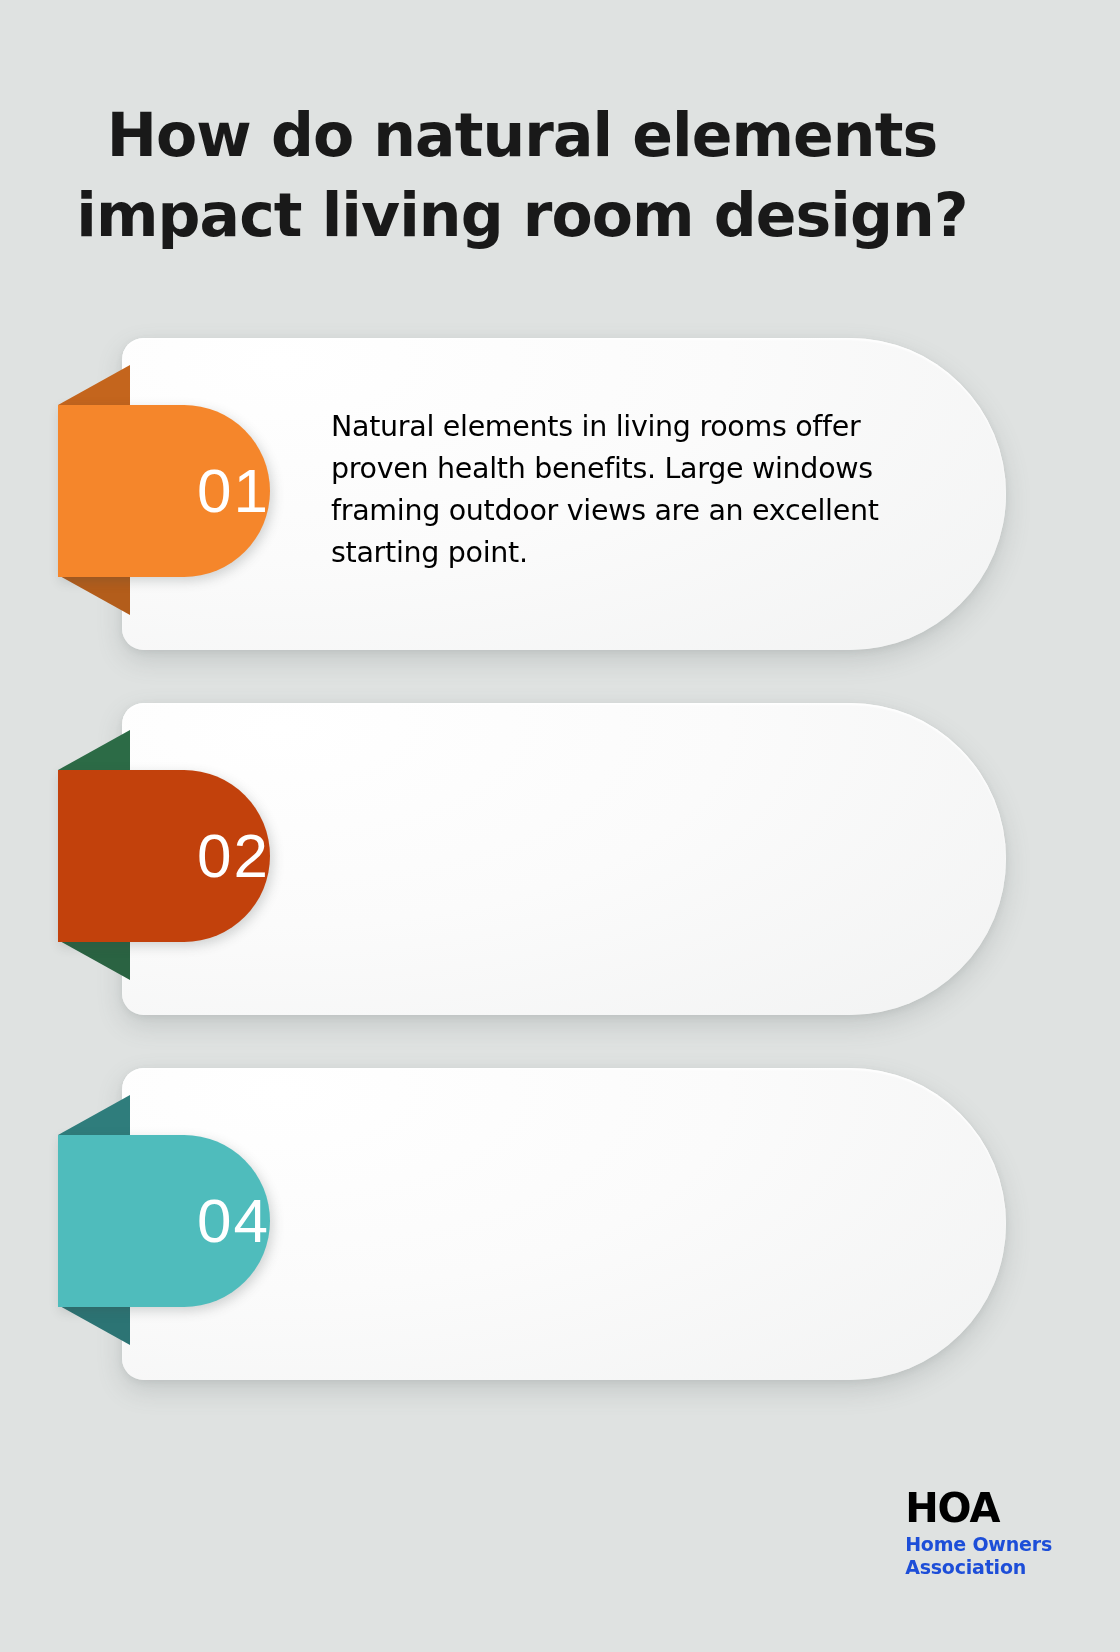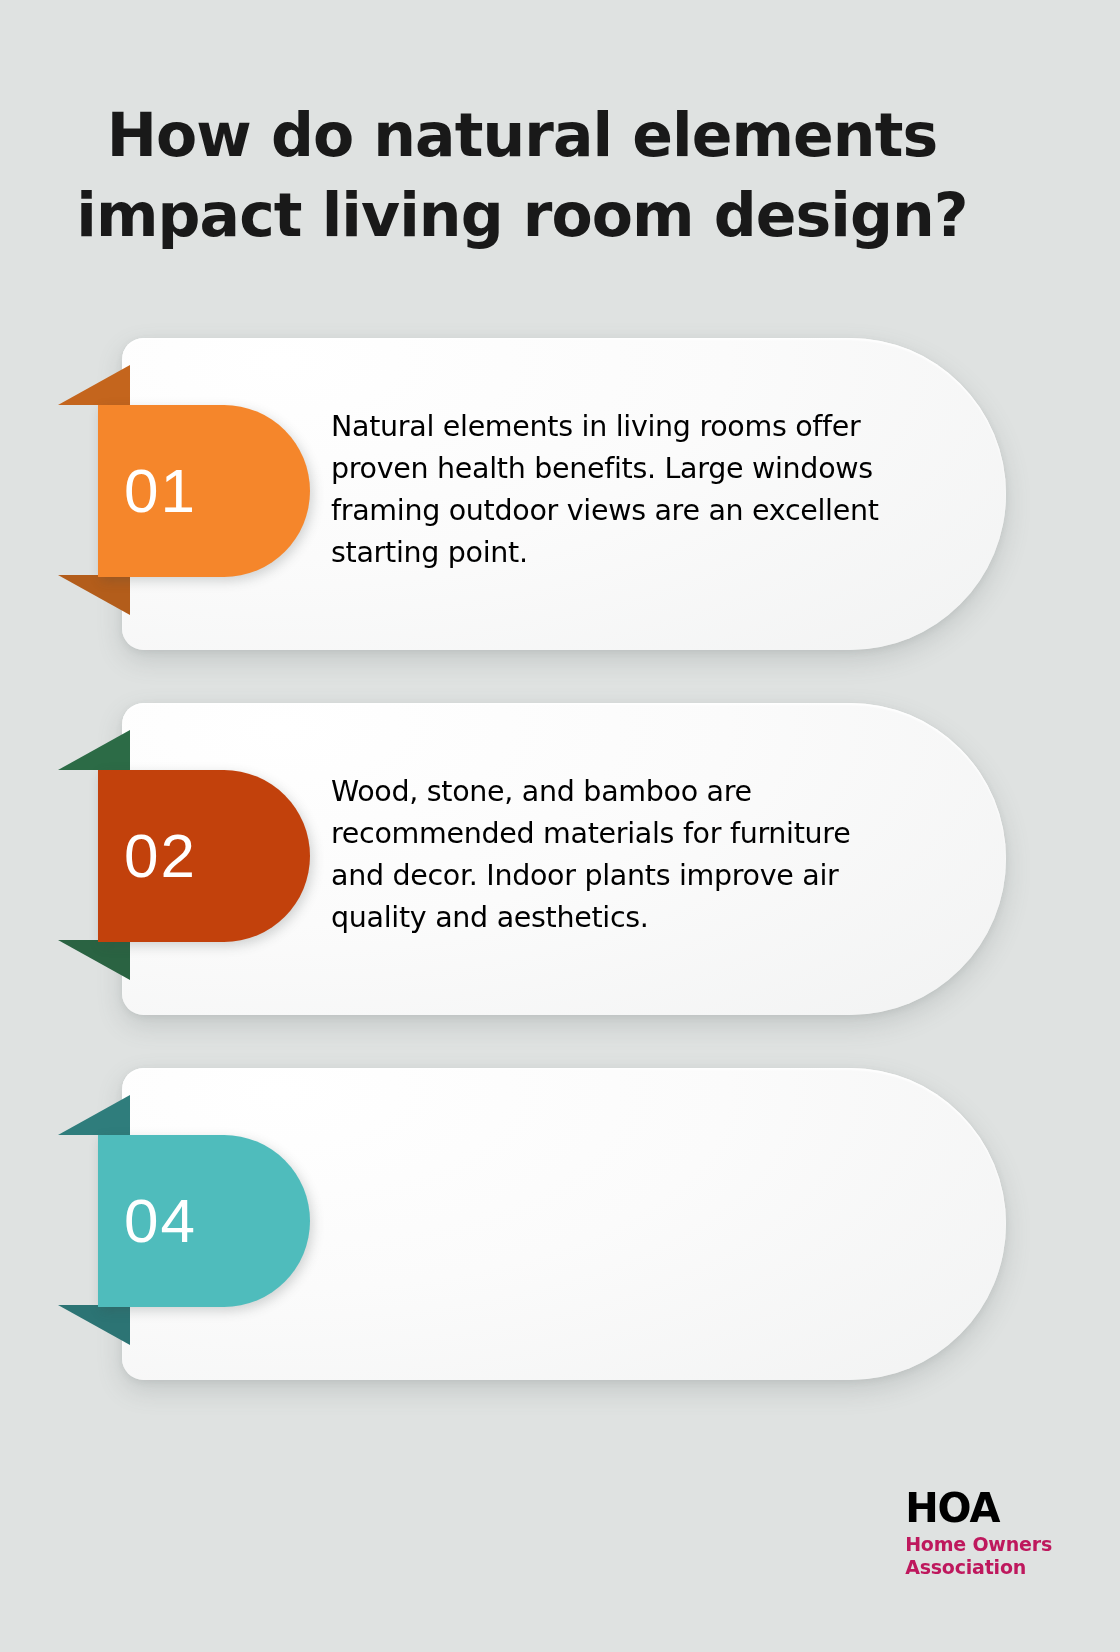--- a/index.html
+++ b/index.html
@@ -83,23 +83,22 @@
   
   .badge {
     position:absolute;
     left:58px;
     top:75px;
     width:212px;
     height:172px;
     border-radius:0 106px 106px 0;
     display:flex;
     align-items:center;
-    justify-content:flex-start;
+    justify-content:flex-end;
     box-shadow:3px 4px 12px rgba(60,70,70,0.22);
-    margin-left:40px;
   }
   .badge-num {
     color:#ffffff;
     font-size:62px;
     font-weight:300;
     letter-spacing:2px;
     line-height:1;
     padding-left:26px;
     font-family:"Liberation Sans", sans-serif;
   }
@@ -162,21 +161,21 @@
     font-size:40px;
     line-height:0.96;
     color:#000000;
     letter-spacing:-1px;
   }
   .logo-sub {
     font-family:"DejaVu Sans", sans-serif;
     font-weight:bold;
     font-size:19px;
     line-height:1.25;
-    color:#be185d;
+    color:#1d4ed8;
     margin-top:5px;
     letter-spacing:-0.2px;
   }
 </style>
 </head>
 <body>
 
 <div class="title-wrap">
   <div class="title">How do natural elements impact living room design?</div>
 </div>
@@ -191,21 +190,20 @@
     </div>
     <div class="card-text">Natural elements in living rooms offer proven health benefits. Large windows framing outdoor views are an excellent starting point.</div>
   </div>
 
   <div class="step step-2">
     <div class="card"></div>
     <div class="fold"></div>
     <div class="badge">
       <span class="badge-num">02</span>
     </div>
-    <div class="card-text">Wood, stone, and bamboo are recommended materials for furniture and decor. Indoor plants improve air quality and aesthetics.</div>
   </div>
 
   <div class="step step-3">
     <div class="card"></div>
     <div class="fold"></div>
     <div class="badge">
       <span class="badge-num">04</span>
     </div>
   </div>
 

